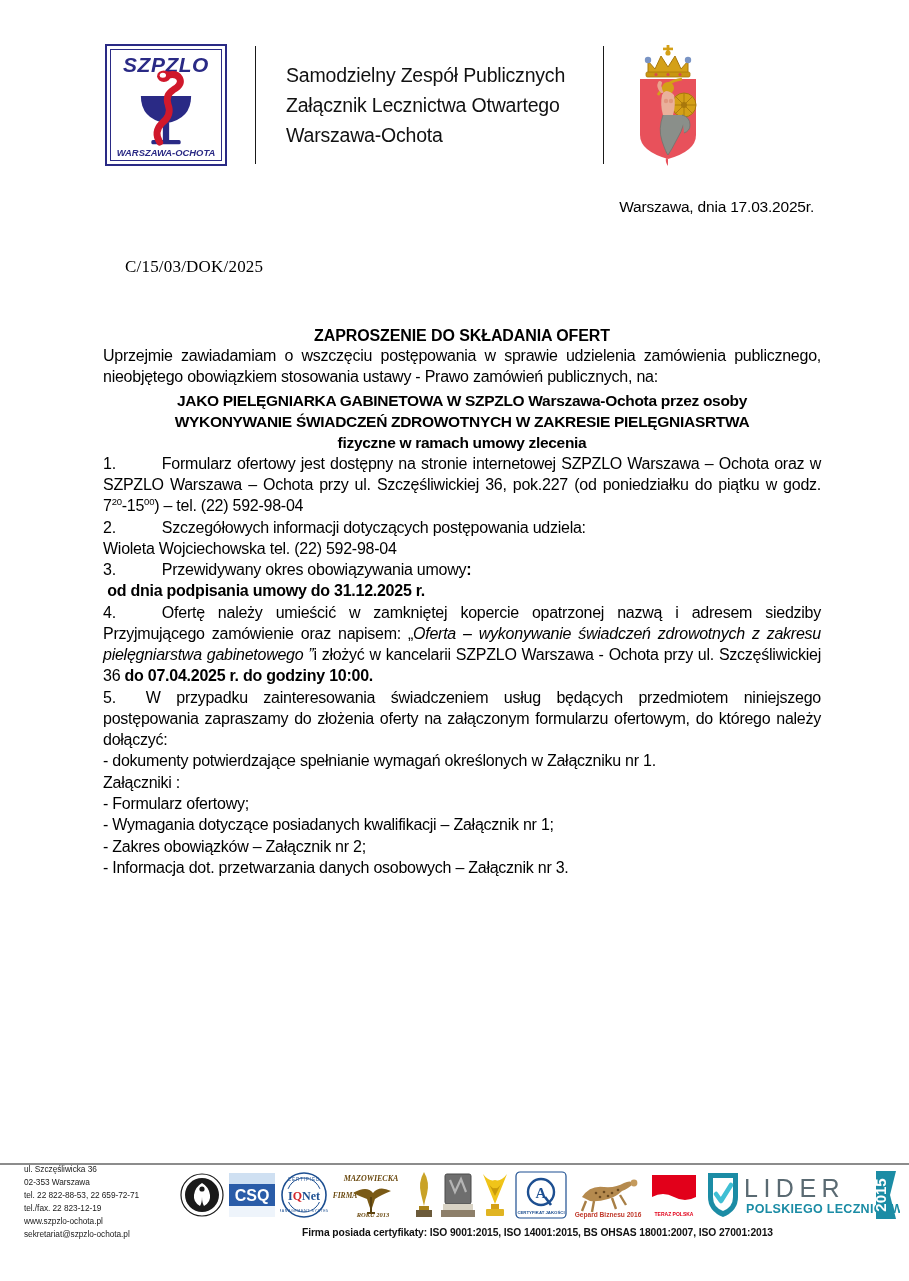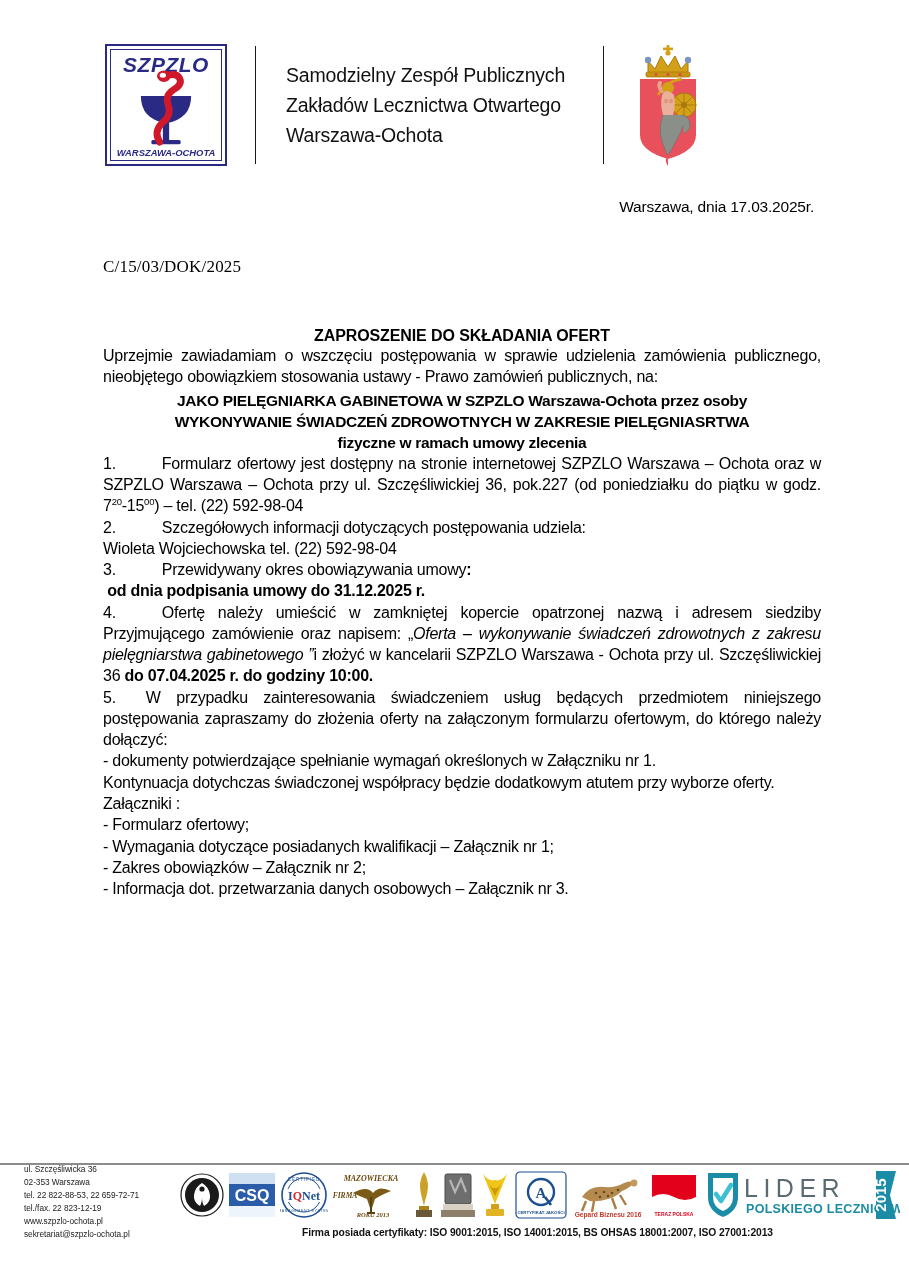--- a/index.html
+++ b/index.html
@@ -64,20 +64,21 @@
     font-size:15.5px;
     margin-top:48px;
     padding-right:7px;
     letter-spacing:-0.2px;
   }
   .refno {
     font-family:"Liberation Serif", serif;
     font-size:17px;
     margin-top:41px;
     letter-spacing:0.2px;
+    margin-left:22px;
   }
   .doc-title {
     text-align:center;
     font-weight:bold;
     font-size:16px;
     margin-top:50px;
     letter-spacing:-0.1px;
   }
   p.body-par {
     font-size:16px;
@@ -174,21 +175,21 @@
         <ellipse cx="47" cy="24" rx="3" ry="2.4" fill="#ffffff"></ellipse>
         <text x="50" y="101" text-anchor="middle" font-family="Liberation Sans, sans-serif" font-size="9" font-weight="bold" fill="#2a2a85">WARSZAWA-OCHOTA</text>
       </svg>
     </div>
   </div>
 
   <div class="divider-v"></div>
 
   <div class="org-name">
     <div>Samodzielny Zespół Publicznych</div>
-    <div>Zakładów Lecznictwa Otwartego</div>
+    <div>Załącznik Lecznictwa Otwartego</div>
     <div>Warszawa-Ochota</div>
   </div>
 
   <div class="divider-v" style="margin-left:38px;margin-right:22px;"></div>
 
   <div class="coat">
     <svg viewBox="0 0 72 124" width="72" height="124">
 
       <g>
         <path d="M16 30 L16 18 L23 26 L29 13 L36 24 L43 13 L49 26 L56 18 L56 30 Z" fill="#d4a017" stroke="#a8780c" stroke-width="1"></path>
@@ -249,21 +250,20 @@
   <p class="body-par item-2"><span class="num">2.</span><span class="tab"></span><span>Szczegółowych informacji dotyczących postępowania udziela:</span></p>
   <p class="body-par">Wioleta Wojciechowska  tel. (22) 592-98-04</p>
 
   <p class="body-par item-2"><span class="num">3.</span><span class="tab"></span><span>Przewidywany okres obowiązywania umowy</span><b>:</b></p>
   <p class="body-par">&nbsp;<b>od dnia podpisania umowy do 31.12.2025 r.</b></p>
 
   <p class="body-par item justify"><span class="num">4.</span><span class="tab"></span><span>Ofertę należy umieścić w zamkniętej kopercie opatrzonej nazwą i adresem siedziby Przyjmującego zamówienie oraz napisem: „</span><i>Oferta – wykonywanie świadczeń zdrowotnych z zakresu pielęgniarstwa gabinetowego ”</i><span>i złożyć w kancelarii SZPZLO Warszawa - Ochota przy ul. Szczęśliwickiej 36 </span><b>do 07.04.2025 r. do godziny 10:00.</b></p>
 
   <p class="body-par item5 justify"><span class="num">5.</span><span class="tab-sm"></span><span>W przypadku zainteresowania świadczeniem usług będących przedmiotem niniejszego postępowania zapraszamy do złożenia oferty na załączonym formularzu ofertowym, do którego należy dołączyć:</span></p>
   <p class="body-par">-  dokumenty potwierdzające spełnianie wymagań określonych w Załączniku nr 1.</p>
-  <p class="body-par justify">Kontynuacja dotychczas świadczonej współpracy będzie dodatkowym atutem przy wyborze oferty.</p>
 
 
   <p class="body-par attach">Załączniki :</p>
   <p class="body-par">- Formularz ofertowy;</p>
   <p class="body-par">- Wymagania dotyczące posiadanych kwalifikacji – Załącznik nr 1;</p>
   <p class="body-par">- Zakres obowiązków – Załącznik nr 2;</p>
   <p class="body-par">- Informacja dot. przetwarzania danych osobowych – Załącznik nr 3.</p>
 
 </div>
 

